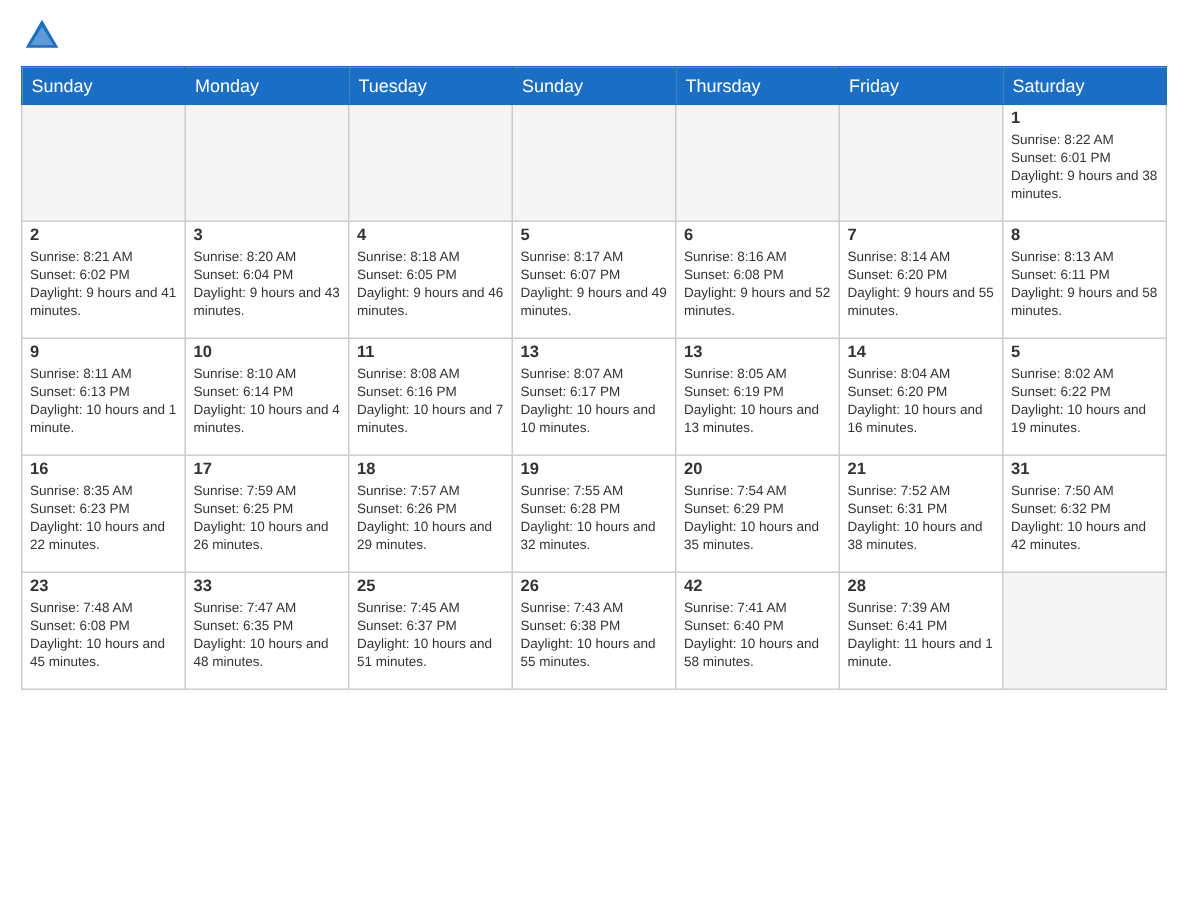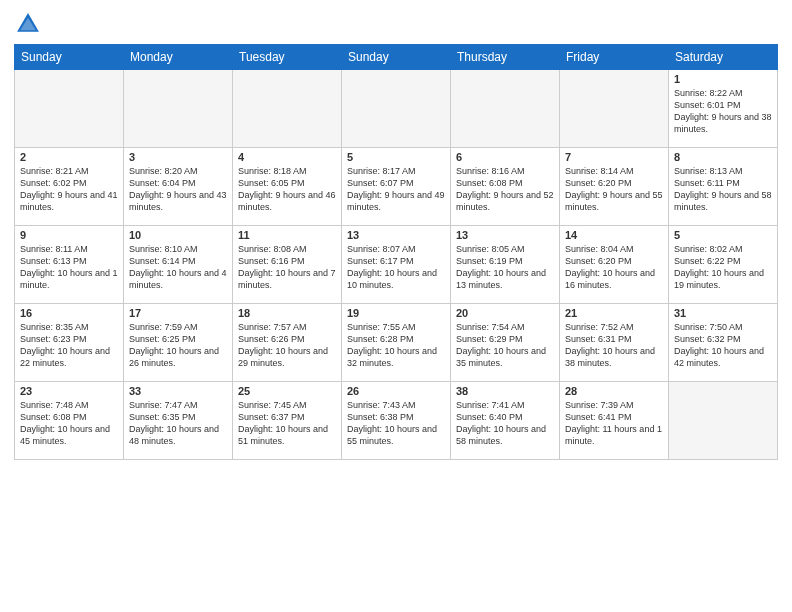--- a/index.html
+++ b/index.html
@@ -287,21 +287,21 @@
 Sunset: 6:37 PM
 Daylight: 10 hours and 51 minutes.</div>
           </td>
           <td>
             <span class="day-num">26</span>
             <div class="day-info">Sunrise: 7:43 AM
 Sunset: 6:38 PM
 Daylight: 10 hours and 55 minutes.</div>
           </td>
           <td>
-            <span class="day-num">38</span>
+            <span class="day-num">42</span>
             <div class="day-info">Sunrise: 7:41 AM
 Sunset: 6:40 PM
 Daylight: 10 hours and 58 minutes.</div>
           </td>
           <td>
             <span class="day-num">28</span>
             <div class="day-info">Sunrise: 7:39 AM
 Sunset: 6:41 PM
 Daylight: 11 hours and 1 minute.</div>
           </td>

